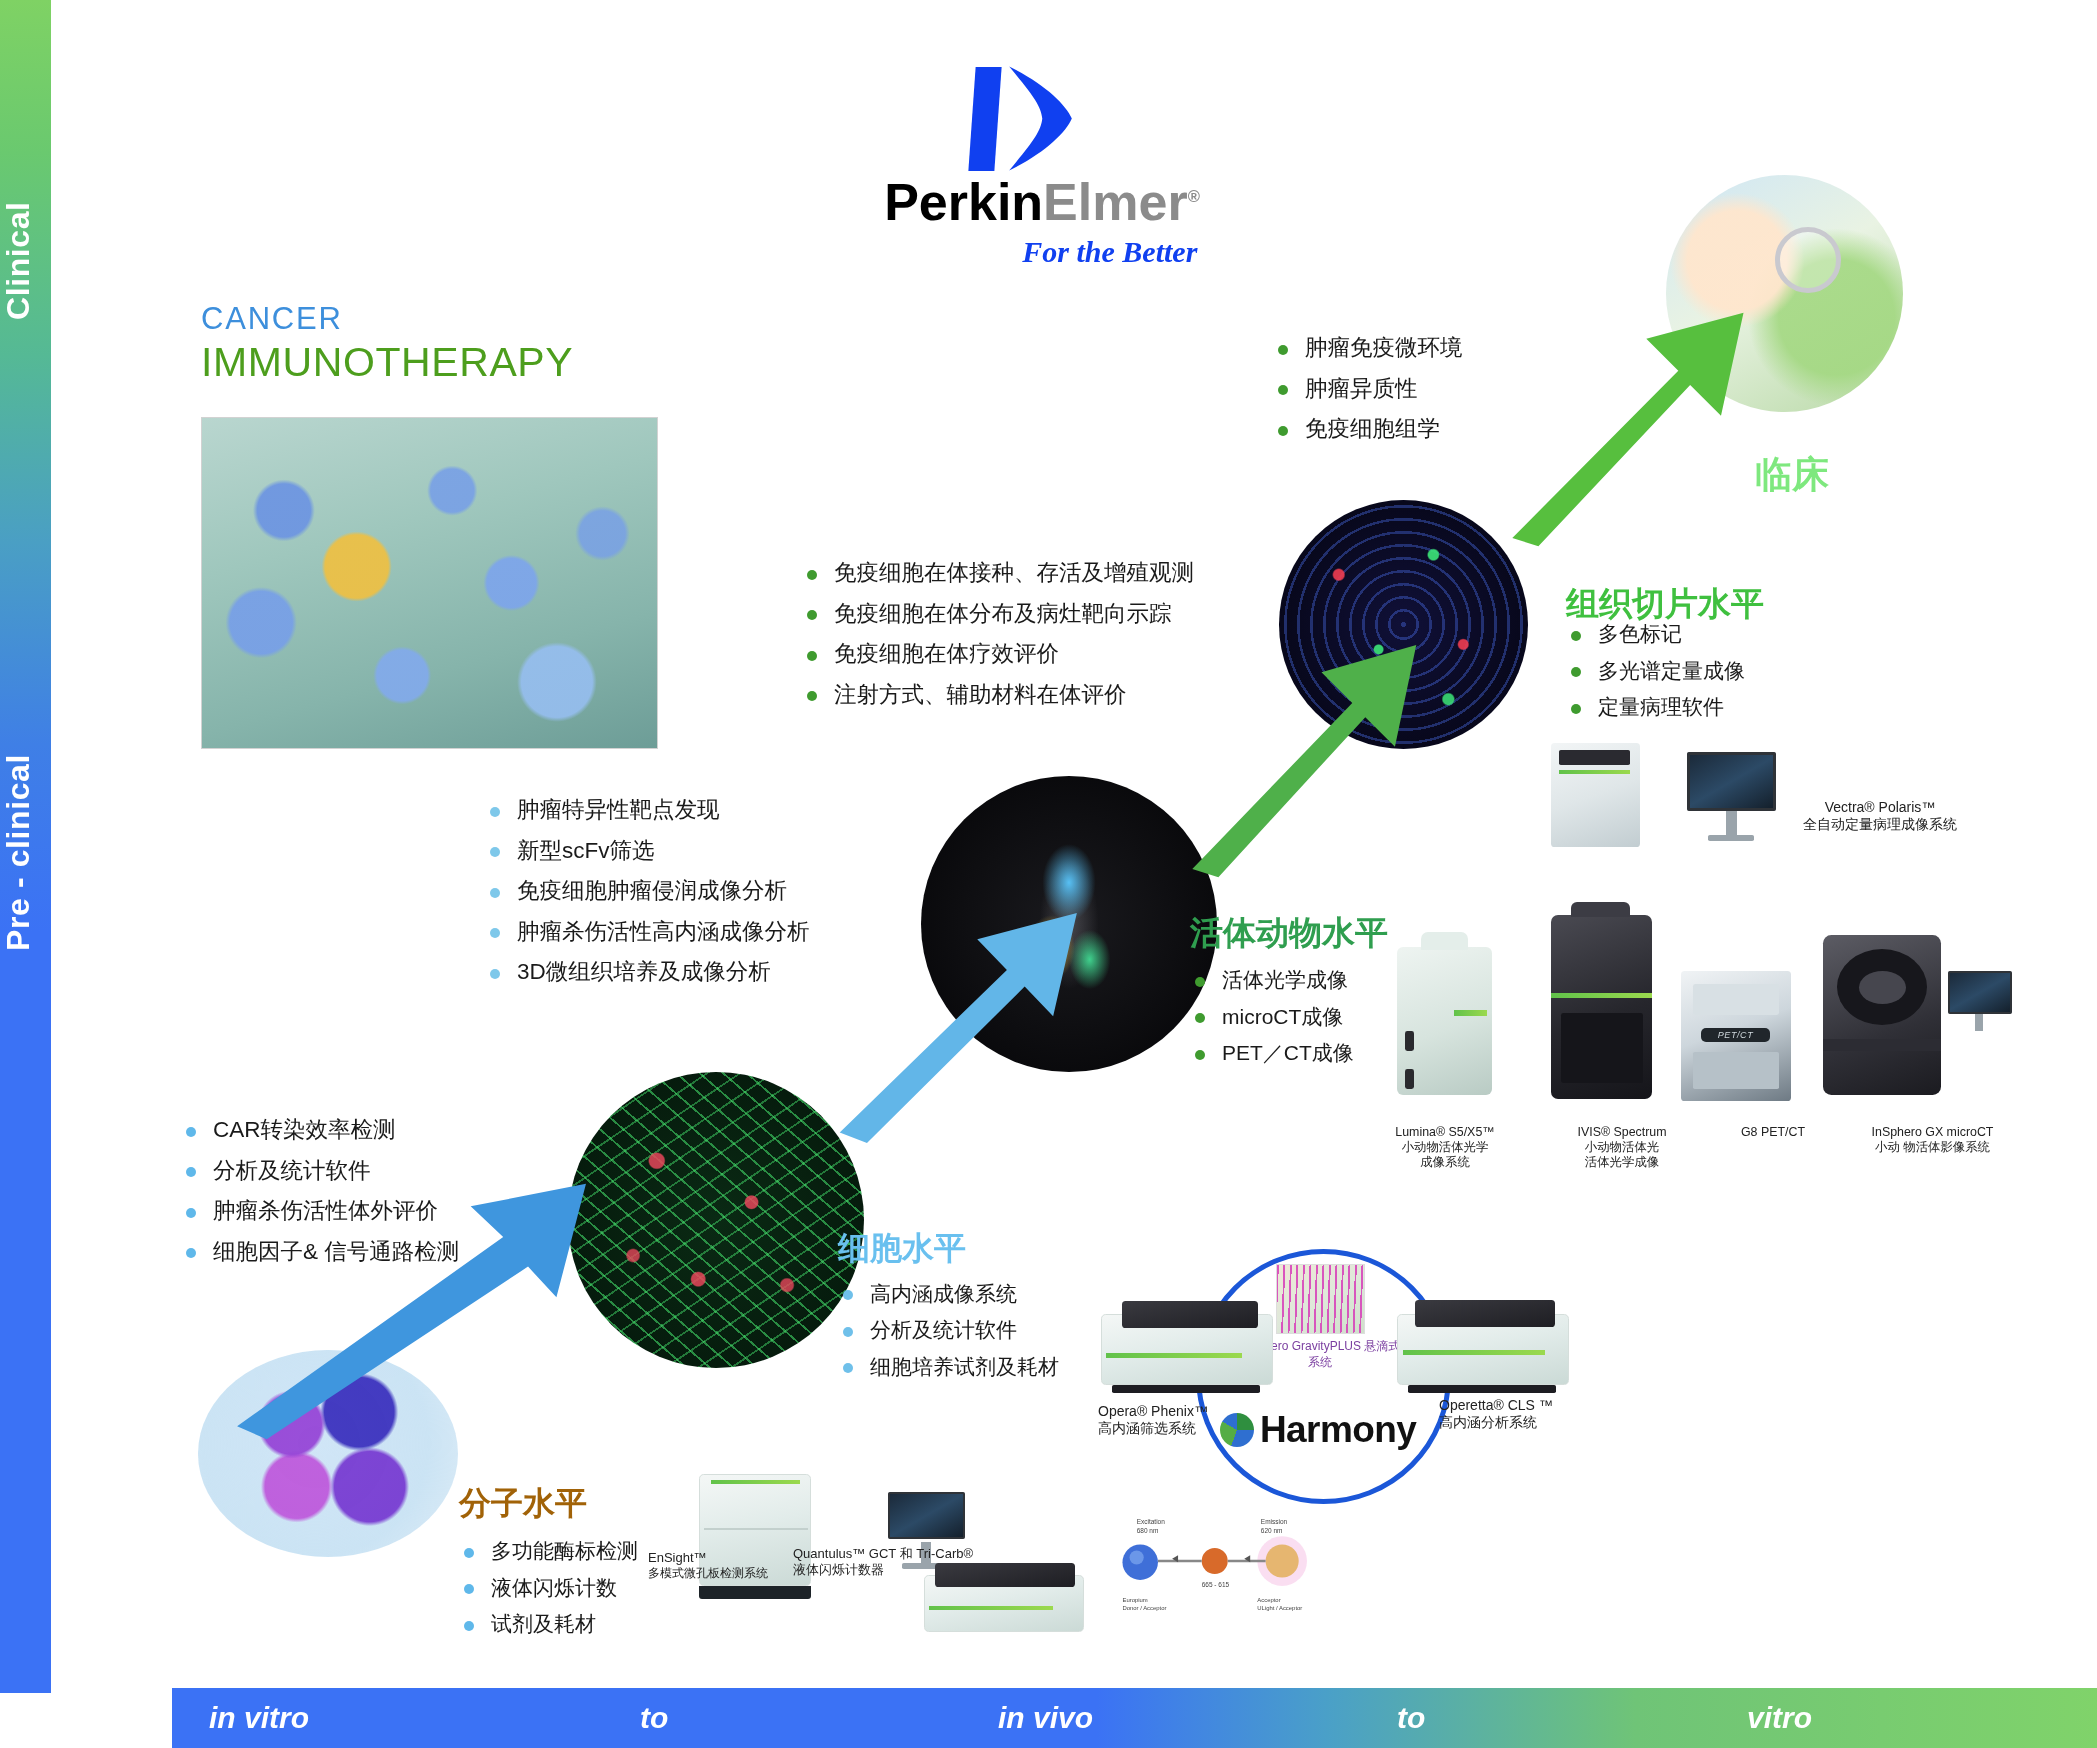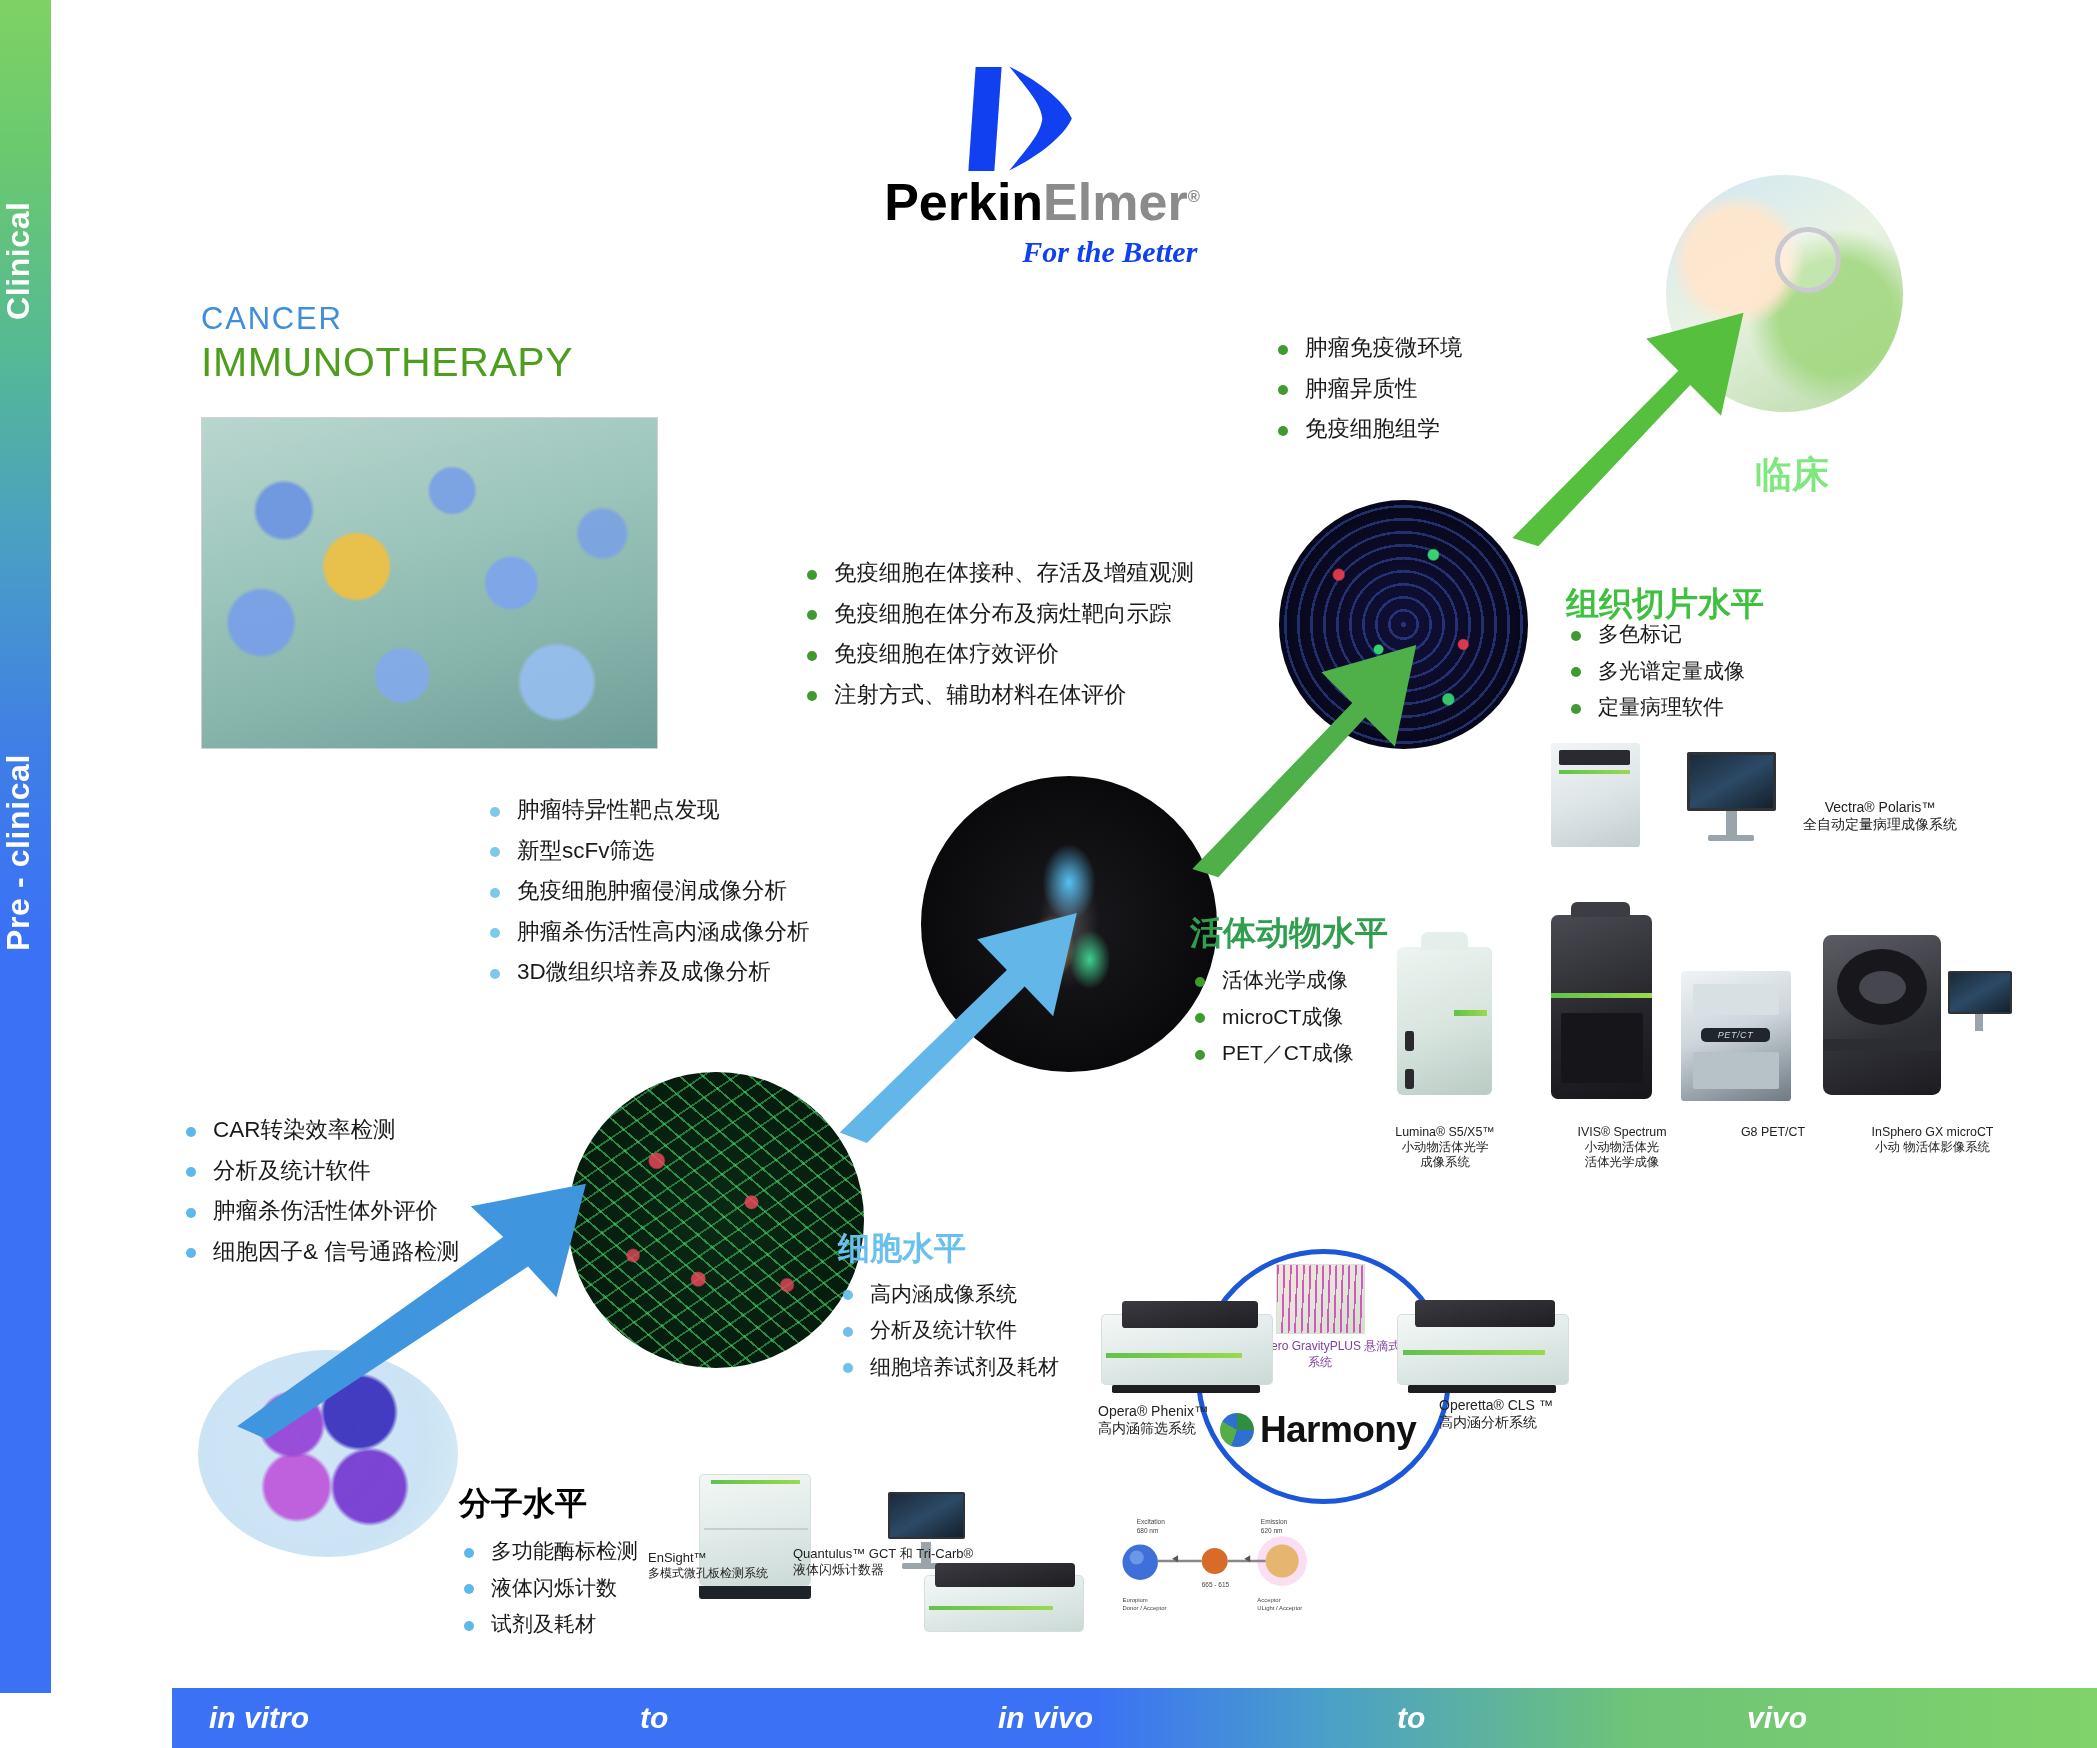--- a/index.html
+++ b/index.html
@@ -160,21 +160,21 @@
 
   
   .arrow { position: absolute; }
 
   
   .blk { position: absolute; }
   .sec-title { font-weight: bold; white-space: nowrap; line-height: 1.1; }
   .sec-green { color: #3fc03f; font-size: 33px; }
   .sec-green-d { color: #2f9e4f; font-size: 33px; }
   .sec-blue { color: #69c0ef; font-size: 32px; }
-  .sec-blue-d { color: #000000; font-size: 32px; }
+  .sec-blue-d { color: #a16207; font-size: 32px; }
   .bclinic { color: #7ee87e; font-weight: bold; font-size: 37px; }
 
   ul.blist { list-style: none; }
   ul.blist li {
     position: relative;
     padding-left: 32px;
     font-size: 21px;
     color: #1a1a1a;
     line-height: 1.0;
     margin-bottom: 15.4px;
@@ -493,17 +493,17 @@
     <text x="150" y="140" font-size="11" fill="#444" font-family="Liberation Sans, sans-serif">665 - 615</text>
     <text x="244" y="166" font-size="10" fill="#444" font-family="Liberation Sans, sans-serif">Acceptor</text>
     <text x="244" y="178" font-size="10" fill="#444" font-family="Liberation Sans, sans-serif">ULight / Acceptor</text>
   </svg>
 
   <div class="bottombar">
     <span class="bb1">in vitro</span>
     <span class="bb2">to</span>
     <span class="bb3">in vivo</span>
     <span class="bb4">to</span>
-    <span class="bb5">vivo</span>
+    <span class="bb5">vitro</span>
   </div>
 
 </div>
 
 
 </body></html>

